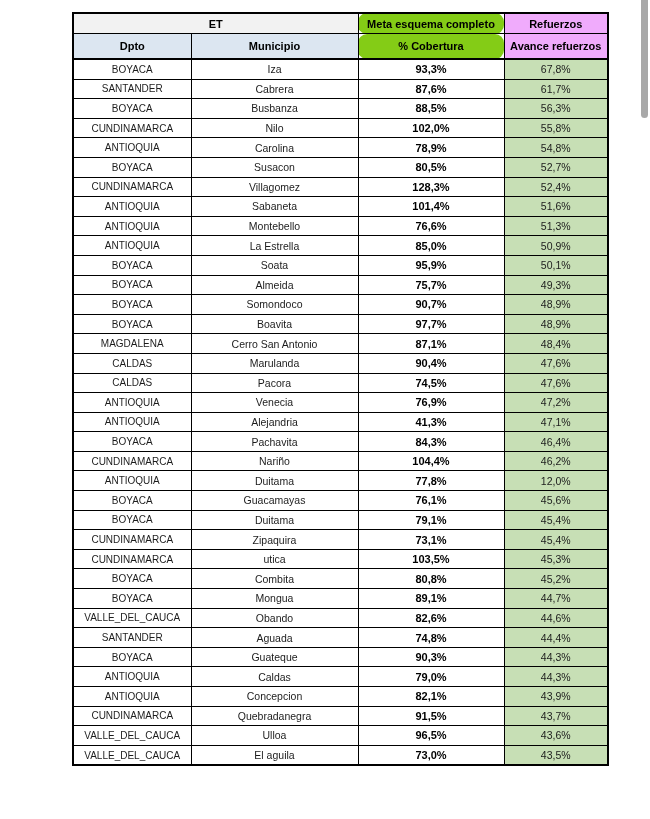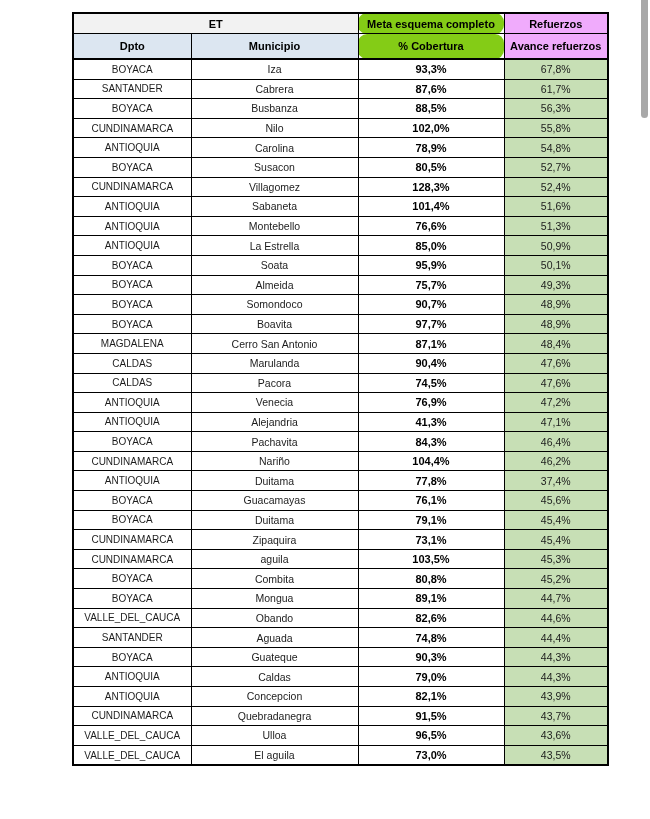--- a/index.html
+++ b/index.html
@@ -203,21 +203,21 @@
         <tr>
           <td class="td-dpto">CUNDINAMARCA</td>
           <td class="td-mun">Nariño</td>
           <td class="td-cob">104,4%</td>
           <td class="td-av">46,2%</td>
         </tr>
         <tr>
           <td class="td-dpto">ANTIOQUIA</td>
           <td class="td-mun">Duitama</td>
           <td class="td-cob">77,8%</td>
-          <td class="td-av">37,4%</td>
+          <td class="td-av">12,0%</td>
         </tr>
         <tr>
           <td class="td-dpto">BOYACA</td>
           <td class="td-mun">Guacamayas</td>
           <td class="td-cob">76,1%</td>
           <td class="td-av">45,6%</td>
         </tr>
         <tr>
           <td class="td-dpto">BOYACA</td>
           <td class="td-mun">Duitama</td>
@@ -225,21 +225,21 @@
           <td class="td-av">45,4%</td>
         </tr>
         <tr>
           <td class="td-dpto">CUNDINAMARCA</td>
           <td class="td-mun">Zipaquira</td>
           <td class="td-cob">73,1%</td>
           <td class="td-av">45,4%</td>
         </tr>
         <tr>
           <td class="td-dpto">CUNDINAMARCA</td>
-          <td class="td-mun">aguila</td>
+          <td class="td-mun">utica</td>
           <td class="td-cob">103,5%</td>
           <td class="td-av">45,3%</td>
         </tr>
         <tr>
           <td class="td-dpto">BOYACA</td>
           <td class="td-mun">Combita</td>
           <td class="td-cob">80,8%</td>
           <td class="td-av">45,2%</td>
         </tr>
         <tr>

